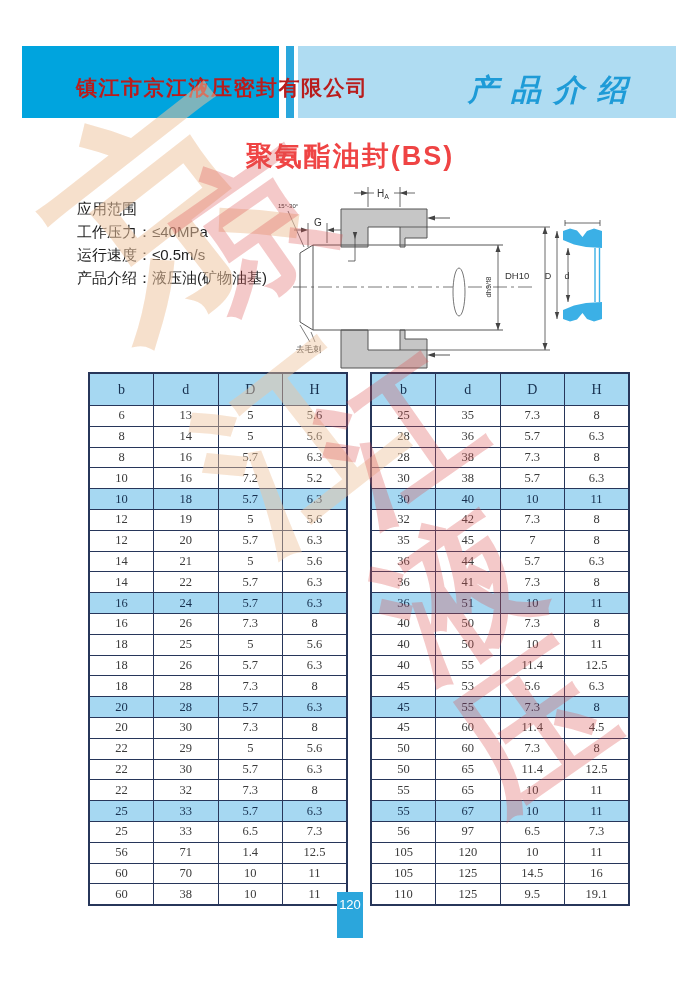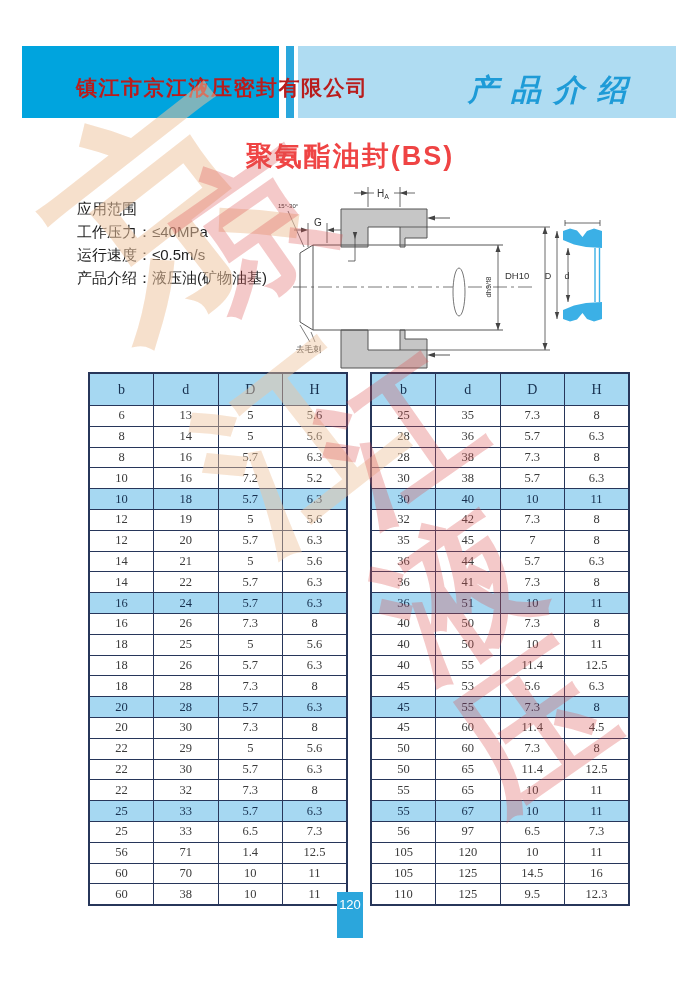--- a/index.html
+++ b/index.html
@@ -477,20 +477,20 @@
         <tr>
           <td>105</td>
           <td>125</td>
           <td>14.5</td>
           <td>16</td>
         </tr>
         <tr>
           <td>110</td>
           <td>125</td>
           <td>9.5</td>
-          <td>12.3</td>
+          <td>19.1</td>
         </tr>
       </tbody>
   </table>
 
   <div class="page-badge">120</div>
 
 </div>
 
 </body></html>

